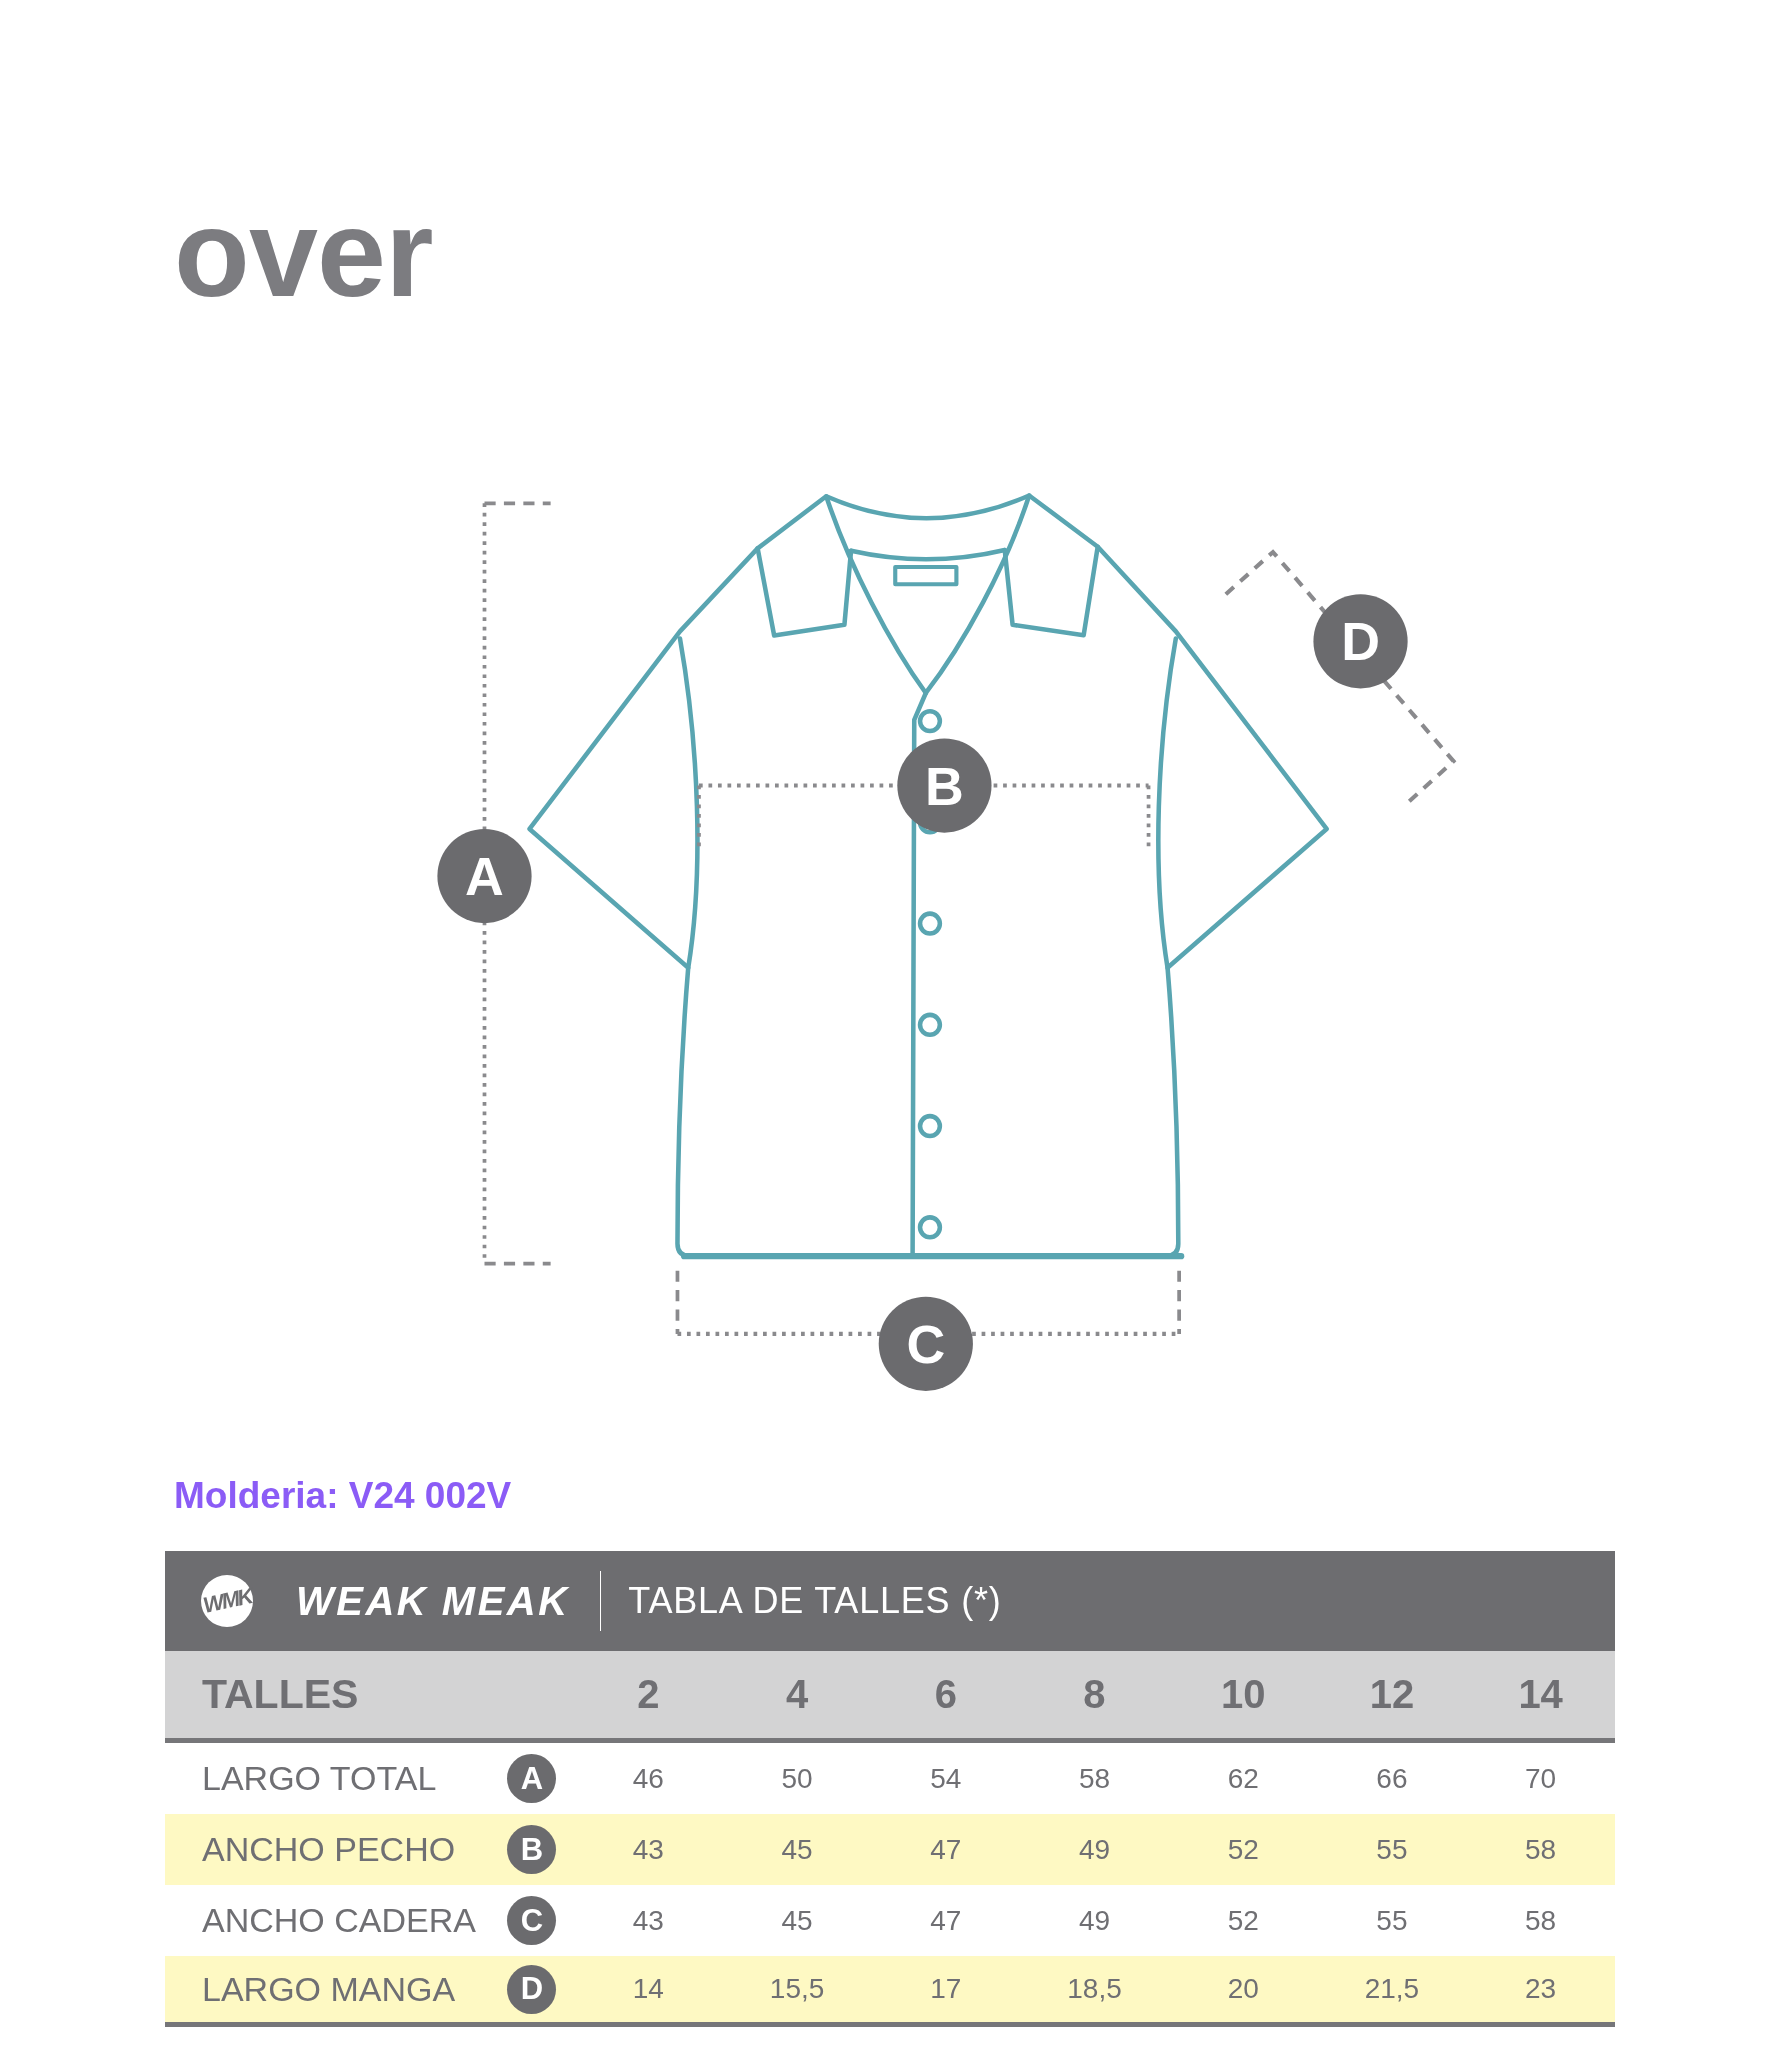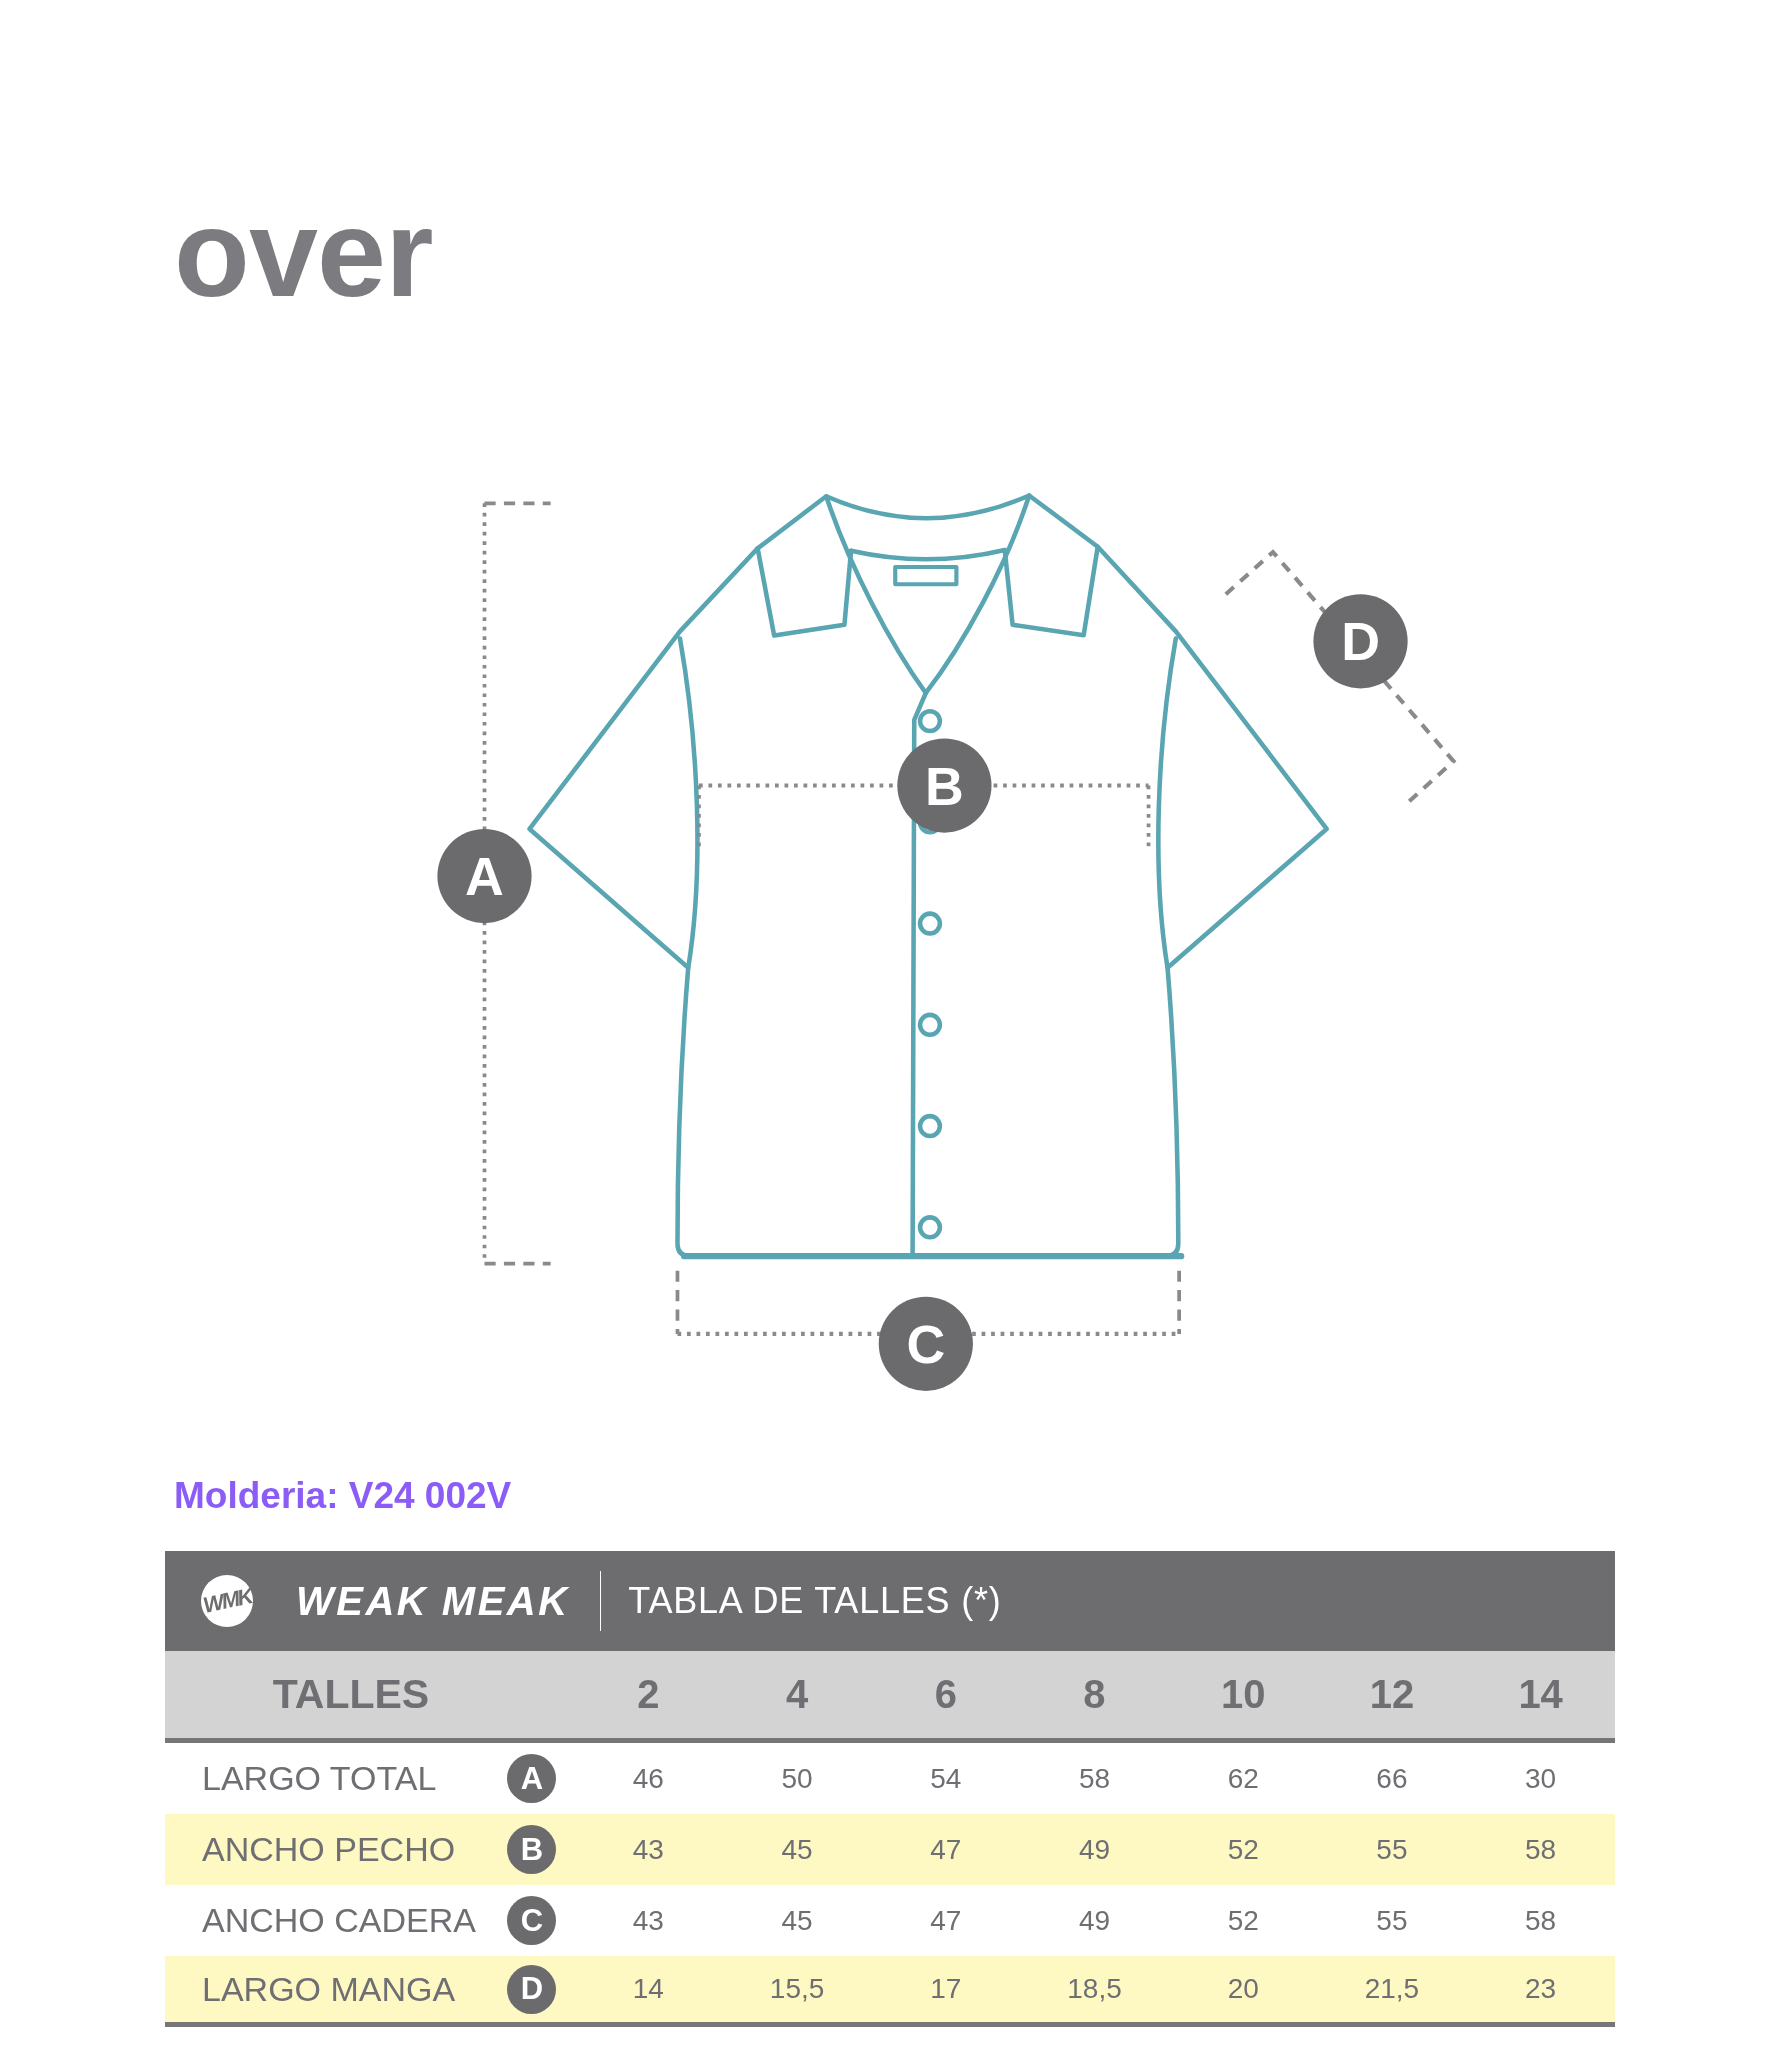--- a/index.html
+++ b/index.html
@@ -51,21 +51,21 @@
     margin-left:27px;font-size:36px;font-weight:normal;color:#ffffff;
     letter-spacing:0.8px;white-space:nowrap;
   }
   .t-row{
     display:grid;grid-template-columns:298px 74px repeat(7,1fr);
     align-items:center;padding:0 0 0 37px;box-sizing:border-box;height:71px;
   }
   .sizes-row{
     height:92px;background:#d3d3d4;border-bottom:5px solid #767679;
   }
-  .sizes-row .t-label{font-size:41px;font-weight:bold;text-align:center;}
+  .sizes-row .t-label{font-size:41px;font-weight:bold;}
   .size-head{font-size:40px;font-weight:bold;text-align:center;}
   .t-label{font-size:34px;font-weight:normal;white-space:nowrap;}
   .t-cell{font-size:28px;font-weight:normal;text-align:center;}
   .row-alt{background:#fef9c3;}
   .row-last{border-bottom:5px solid #767679;}
   .row-badge{
     width:49px;height:49px;border-radius:50%;background:#6b6b6e;
     display:flex;align-items:center;justify-content:center;
     font-size:31px;font-weight:bold;color:#ffffff;
   }
@@ -174,21 +174,21 @@
     <div class="t-label">LARGO TOTAL</div>
     <div class="badge-cell">
       <span class="row-badge">A</span>
     </div>
     <div class="t-cell">46</div>
     <div class="t-cell">50</div>
     <div class="t-cell">54</div>
     <div class="t-cell">58</div>
     <div class="t-cell">62</div>
     <div class="t-cell">66</div>
-    <div class="t-cell">30</div>
+    <div class="t-cell">70</div>
   </div>
 
   <div class="t-row row-alt">
     <div class="t-label">ANCHO PECHO</div>
     <div class="badge-cell">
       <span class="row-badge">B</span>
     </div>
     <div class="t-cell">43</div>
     <div class="t-cell">45</div>
     <div class="t-cell">47</div>

